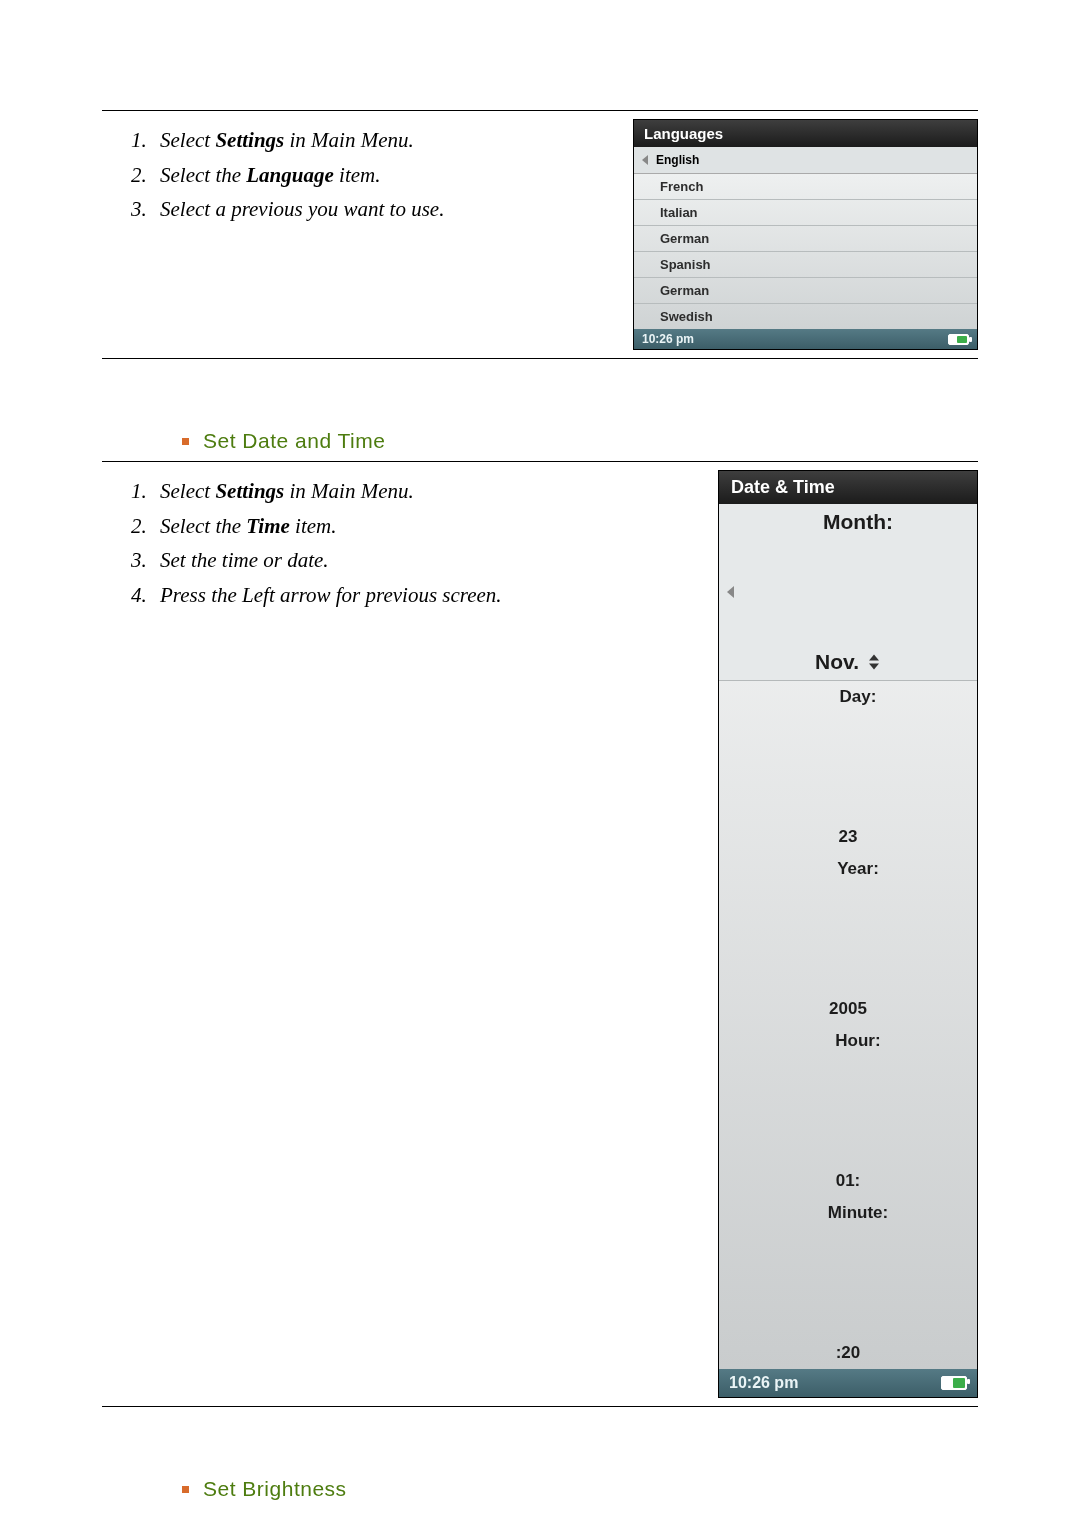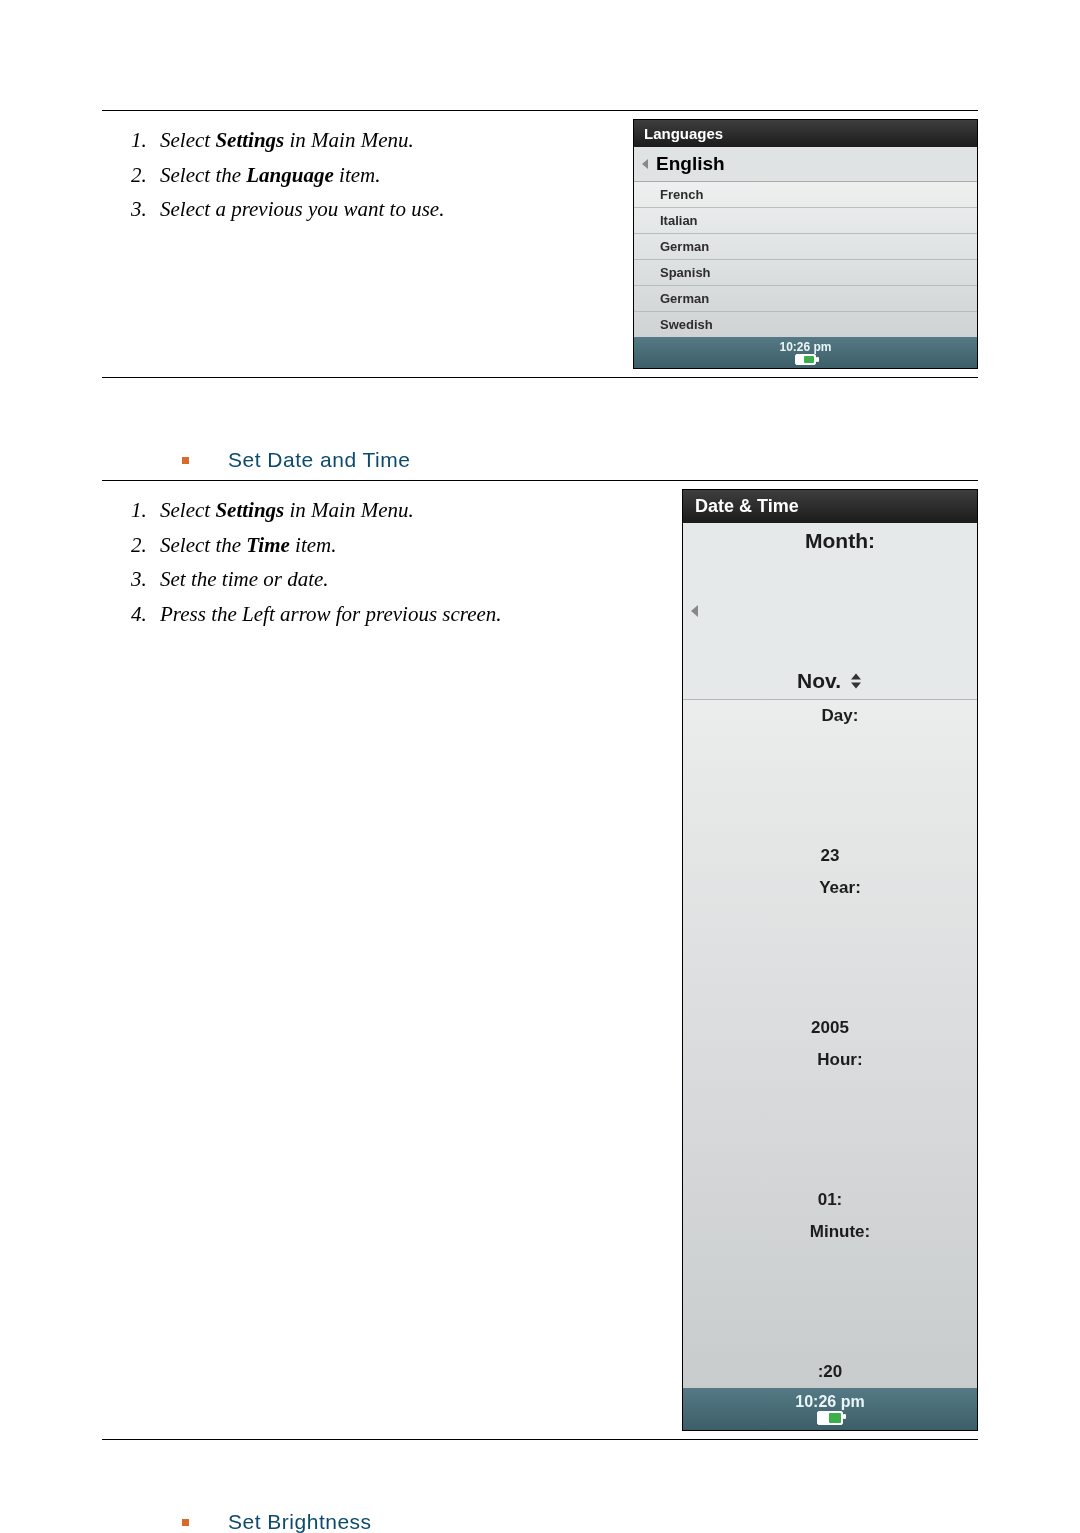--- a/index.html
+++ b/index.html
@@ -32,25 +32,25 @@
     padding-left: 50px;
     font-style: italic;
   }
   ol li {
     padding-left: 8px;
     line-height: 1.65;
   }
   .heading-row {
     display: flex;
     align-items: center;
-    gap: 39px;
+    gap: 14px;
     margin: 0 0 8px 80px;
     font-family: Verdana, Arial, sans-serif;
     font-size: 21px;
-    color: #0c4a6e;
+    color: #4d7c0f;
     letter-spacing: 0.5px;
   }
   .heading-bullet {
     width: 7px;
     height: 7px;
     background: #d86b2b;
   }
   .device {
     width: 345px;
     border: 1px solid #000;
@@ -62,21 +62,21 @@
     background: linear-gradient(#3e3e3e, #1b1b1b);
     color: #fff;
     font-weight: bold;
     font-size: 15px;
     padding: 5px 10px;
   }
   .lang-selected {
     background: #dfe3e4;
     border-bottom: 1px solid #aaa;
     font-weight: bold;
-    font-size: 19px;
+    font-size: 12px;
     padding: 6px 8px;
     display: flex;
     align-items: center;
     gap: 4px;
   }
   .lang-selected::before {
     content: "";
     display: inline-block;
     width: 0; height: 0;
     border-top: 5px solid transparent;
@@ -97,21 +97,20 @@
   .lang-item:last-child { border-bottom: none; }
   .dev-status {
     background: linear-gradient(#557a85, #3c5e68);
     color: #eaf4f6;
     font-size: 12px;
     font-weight: bold;
     padding: 3px 8px;
     display: flex;
     align-items: center;
     justify-content: space-between;
-    flex-direction: column;
   }
   .battery {
     display: inline-flex;
     align-items: center;
   }
   .batt-body {
     width: 21px; height: 11px;
     border: 1.5px solid #fff;
     border-radius: 2px;
     position: relative;
@@ -127,21 +126,21 @@
     border-radius: 1px;
   }
   .batt-fill {
     position: absolute;
     right: 1px; top: 1px;
     width: 10px; height: 7px;
     background: #3cae4a;
     border-radius: 1px;
   }
   
-  .device.dt { width: 296px; }
+  .device.dt { width: 260px; }
   .dt .dev-title { font-size: 18px; padding: 6px 12px; }
   .dt-body {
     background: linear-gradient(#f4f5f5, #c9cccd);
     min-height: 230px;
   }
   .dt-row {
     display: flex;
     align-items: center;
     font-weight: bold;
     font-size: 17px;

